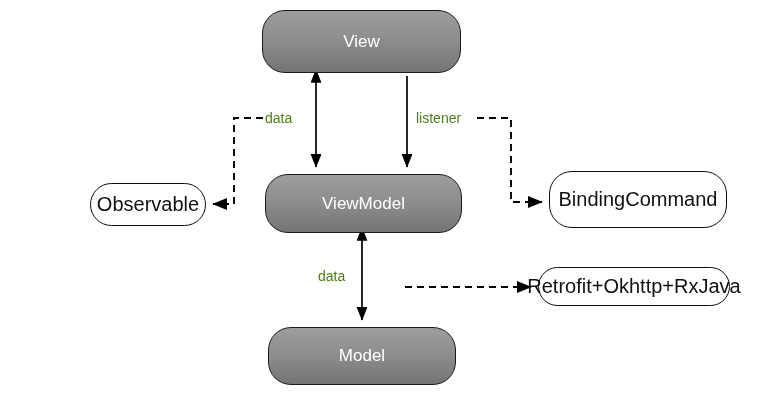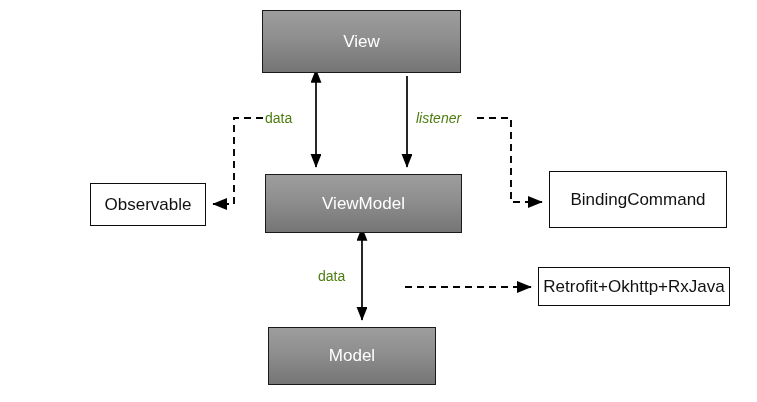--- a/index.html
+++ b/index.html
@@ -15,32 +15,33 @@
     overflow: hidden;
     font-family: "Liberation Sans", sans-serif;
   }
   .node {
     position: absolute;
     box-sizing: border-box;
     display: flex;
     align-items: center;
     justify-content: center;
     text-align: center;
+    border-radius: 23px;
   }
   .node-filled {
     background: linear-gradient(to bottom, #9d9d9d 0%, #8e8e8e 45%, #757575 100%);
     border: 1.6px solid #1a1a1a;
     color: #ffffff;
     font-size: 17px;
   }
   .node-plain {
     background: #ffffff;
     border: 1.4px solid #0d0d0d;
     color: #111111;
-    font-size: 17px;
+    font-size: 20px;
   }
   .edge-label {
     position: absolute;
     font-size: 14px;
     color: #4d7c0f;
     white-space: nowrap;
   }
   svg.wires {
     position: absolute;
     left: 0;
@@ -80,35 +81,35 @@
   </svg>
 
   <div class="node node-filled" style="left:262px; top:10px; width:199px; height:63px;">
     <span>View</span>
   </div>
 
   <div class="node node-filled" style="left:265px; top:174px; width:197px; height:59px;">
     <span>ViewModel</span>
   </div>
 
-  <div class="node node-filled" style="left:268px; top:327px; width:168px; height:58px;">
+  <div class="node node-filled" style="left:268px; top:327px; width:188px; height:58px;">
     <span>Model</span>
   </div>
 
   <div class="node node-plain" style="left:90px; top:183px; width:116px; height:43px;">
     <span>Observable</span>
   </div>
 
   <div class="node node-plain" style="left:549px; top:171px; width:178px; height:57px;">
     <span>BindingCommand</span>
   </div>
 
   <div class="node node-plain" style="left:538px; top:267px; width:192px; height:39px;">
     <span>Retrofit+Okhttp+RxJava</span>
   </div>
 
   <div class="edge-label" style="left:265px; top:110px;">data</div>
 
-  <div class="edge-label" style="left:416px; top:110px;font-style:italic;">listener</div>
+  <div class="edge-label" style="left:416px; top:110px;">listener</div>
 
   <div class="edge-label" style="left:318px; top:268px;">data</div>
 
 </div>
 
 </body></html>

